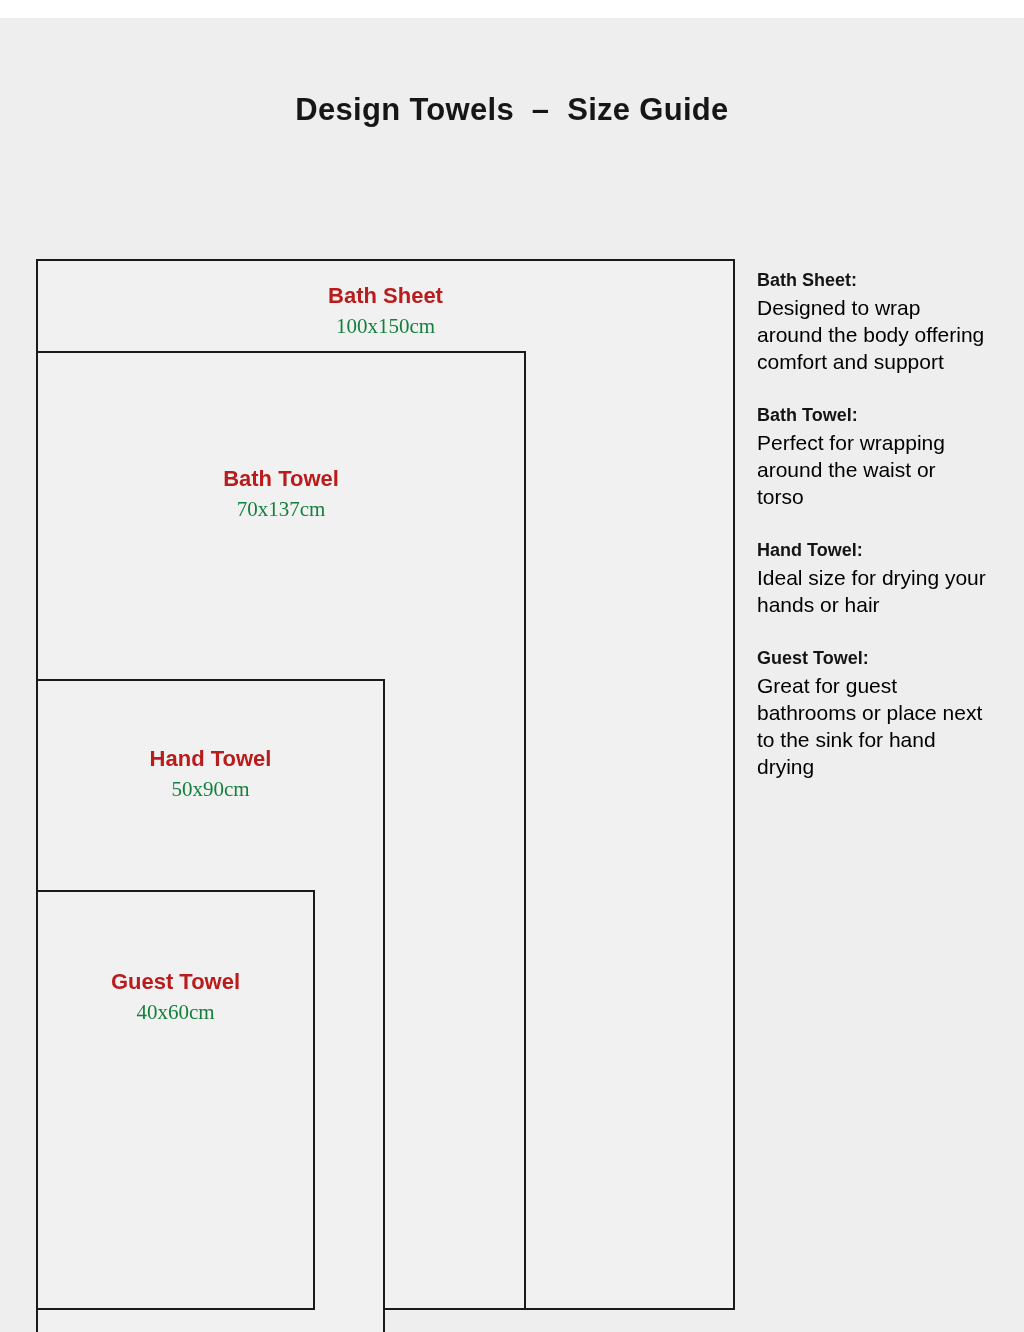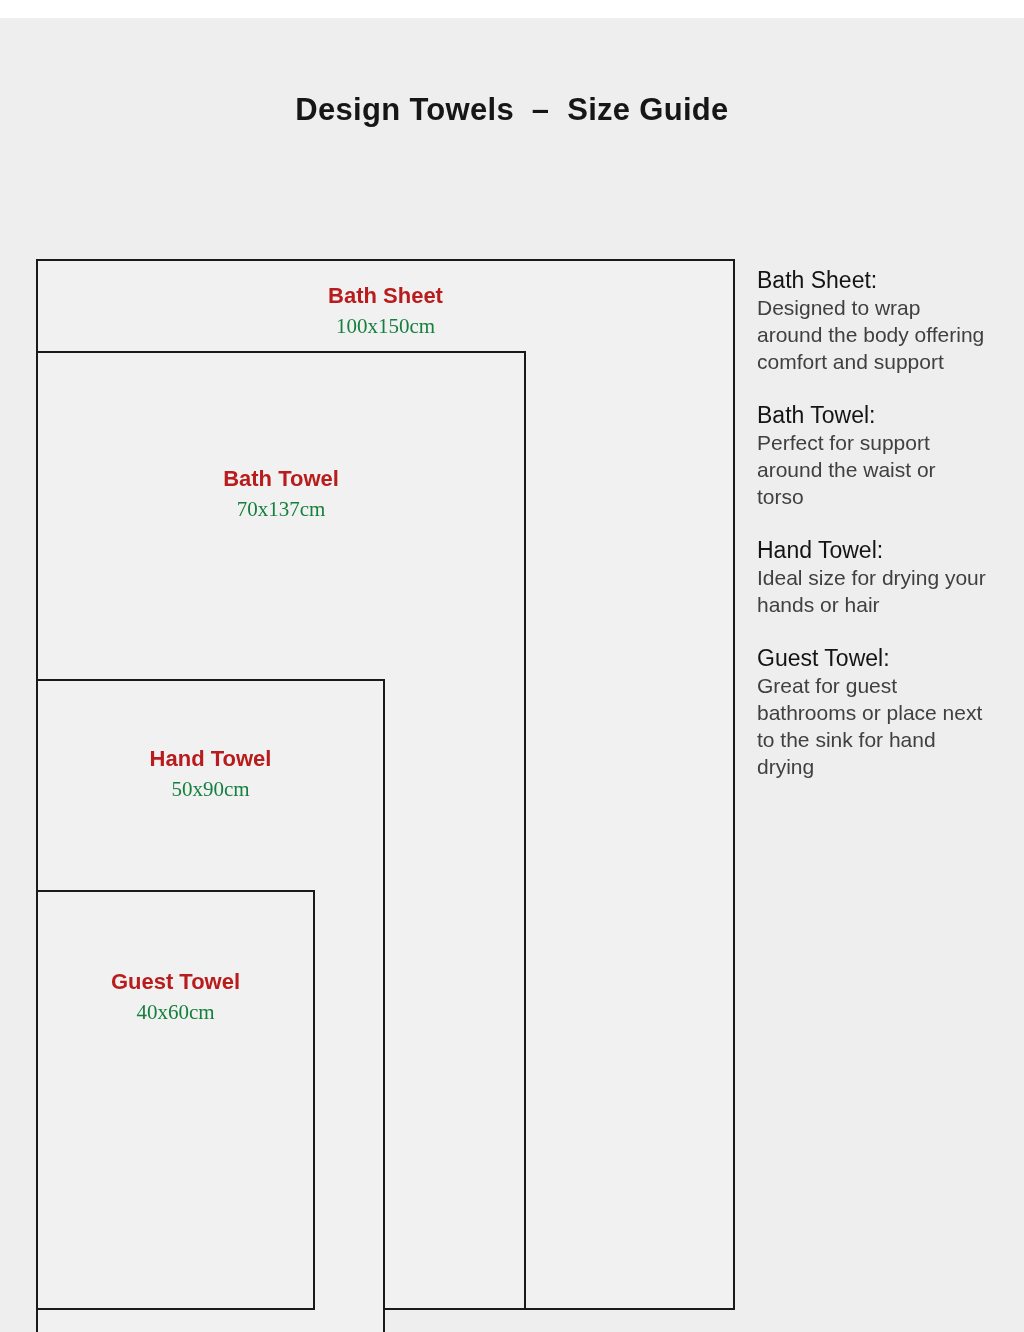--- a/index.html
+++ b/index.html
@@ -67,29 +67,29 @@
   .descriptions {
     position: absolute;
     left: 757px;
     top: 249px;
     width: 230px;
   }
   .desc {
     margin-bottom: 27px;
   }
   .desc-heading {
-    font-weight: normal;
-    font-size: 23px;
+    font-weight: bold;
+    font-size: 18px;
     line-height: 27px;
     color: #141414;
   }
   .desc-body {
     font-size: 21px;
     line-height: 27px;
-    color: #404040;
+    color: #000000;
   }
 </style>
 </head>
 <body>
 
 <div class="page">
 
   <h1 class="title">Design Towels  –  Size Guide</h1>
 
   <div>
@@ -126,21 +126,21 @@
 
   <aside class="descriptions">
 
     <div class="desc">
       <div class="desc-heading">Bath Sheet:</div>
       <div class="desc-body">Designed to wrap around the body offering comfort and support</div>
     </div>
 
     <div class="desc">
       <div class="desc-heading">Bath Towel:</div>
-      <div class="desc-body">Perfect for support around the waist or torso</div>
+      <div class="desc-body">Perfect for wrapping around the waist or torso</div>
     </div>
 
     <div class="desc">
       <div class="desc-heading">Hand Towel:</div>
       <div class="desc-body">Ideal size for drying your hands or hair</div>
     </div>
 
     <div class="desc">
       <div class="desc-heading">Guest Towel:</div>
       <div class="desc-body">Great for guest bathrooms or place next to the sink for hand drying</div>

